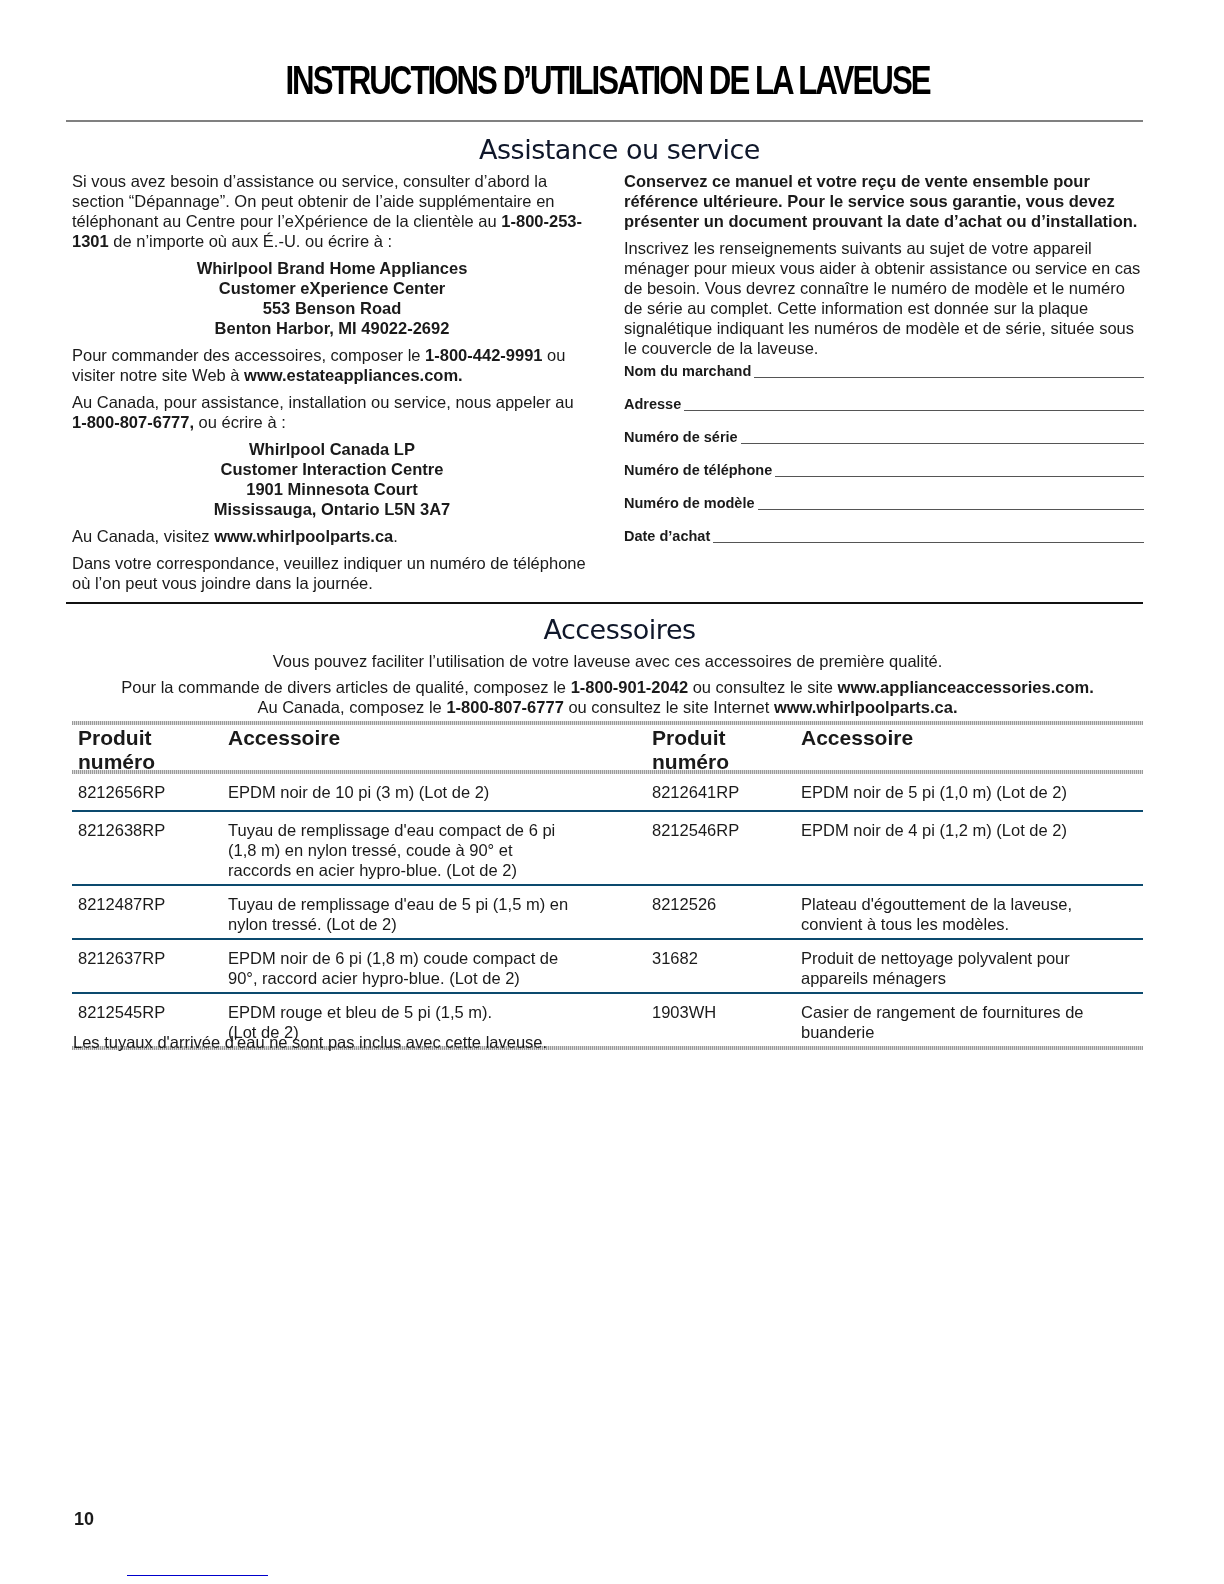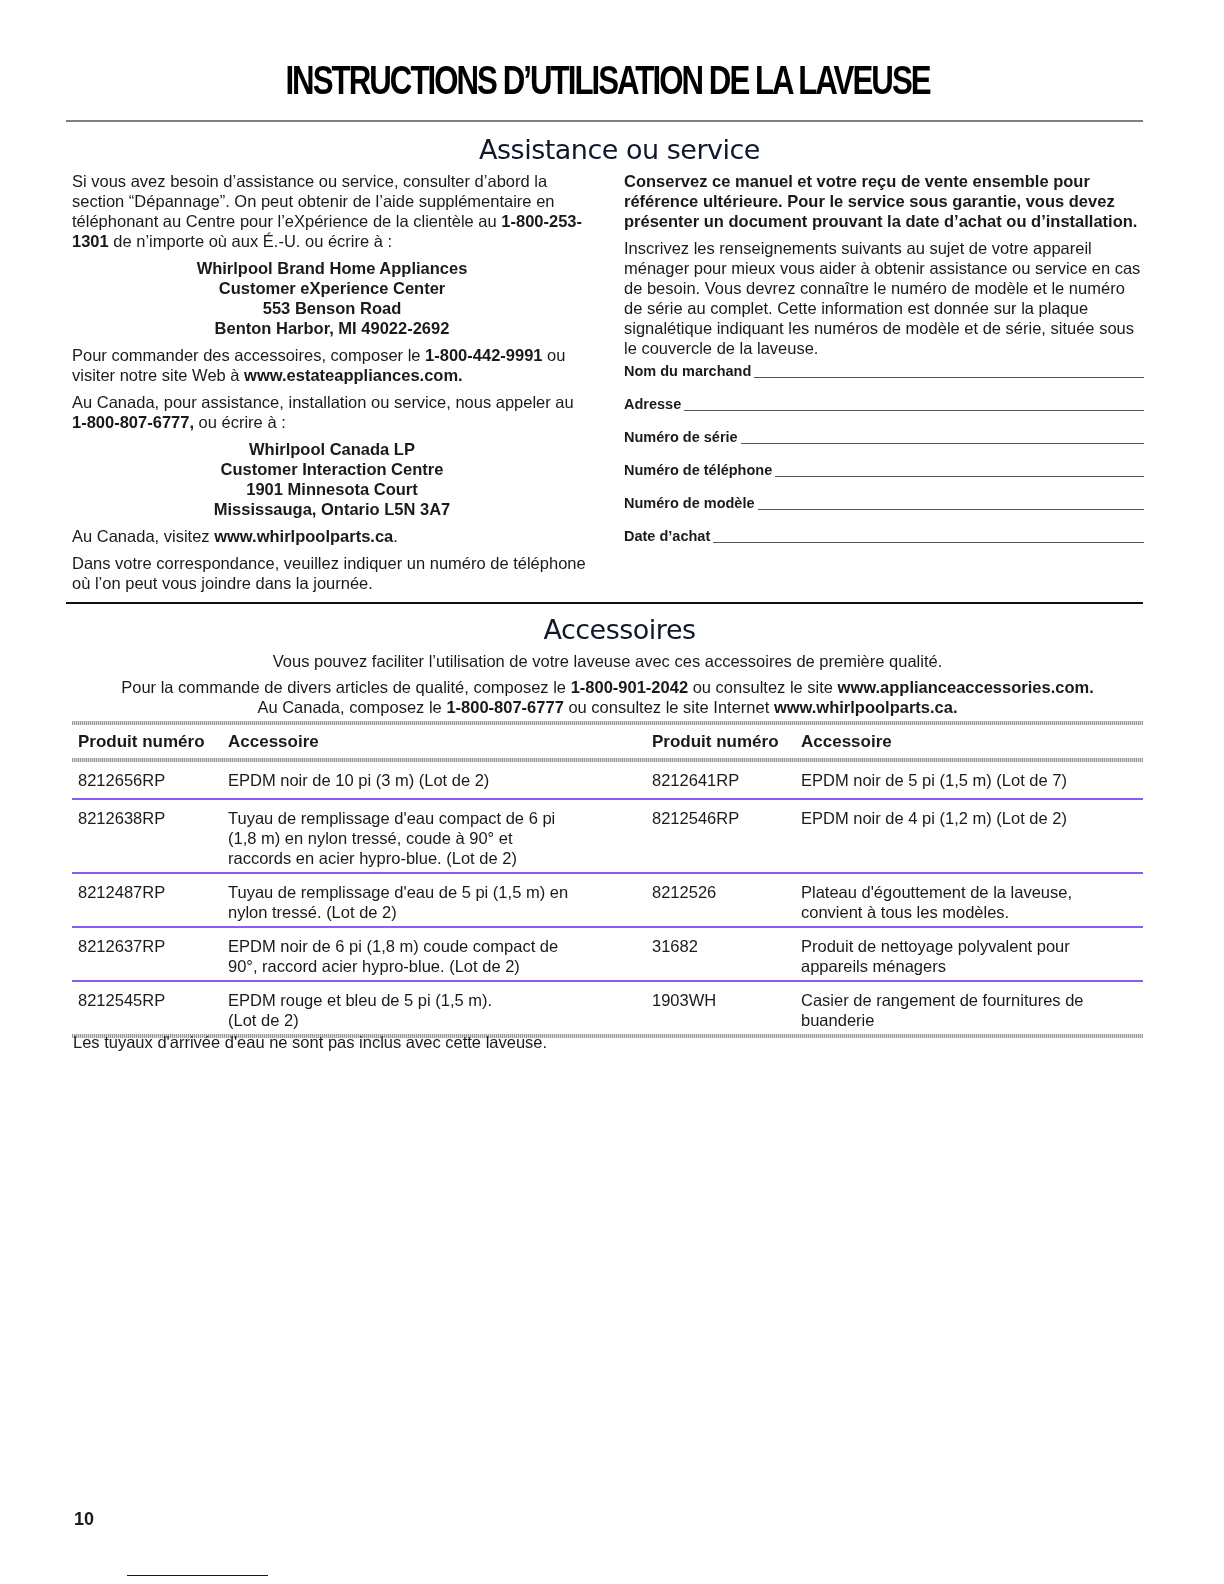--- a/index.html
+++ b/index.html
@@ -12,22 +12,22 @@
   .col { position: absolute; font-size: 16.5px; line-height: 20px; }
   .col p { margin: 0 0 7px 0; }
   .center { text-align: center; font-weight: bold; }
   b { font-weight: bold; }
   .bold-para { font-weight: bold; }
   .field { display: flex; align-items: flex-end; font-weight: bold; font-size: 14.5px; height: 33px; }
   .field .line { flex: 1; border-bottom: 1px solid #555; margin-left: 3px; margin-bottom: 3px; }
   .acc-intro { position: absolute; left: 0; width: 1071px; text-align: center; font-size: 16.5px; line-height: 20px; }
   .dotline { position: absolute; left: 0; width: 1071px; height: 4px; background: repeating-linear-gradient(90deg, #9a9a9a 0 1px, #dcdcdc 1px 2px); }
   .tbl { position: absolute; left: 0; top: 726px; width: 1071px; }
-  .thead { display: flex; height: 32px; align-items: center; font-weight: bold; font-size: 17px; }
-  .row { display: flex; font-size: 16.5px; line-height: 20px; border-bottom: 2px solid #8b5cf6; padding: 8px 0 6px 0; box-sizing: border-box; }
+  .thead { display: flex; height: 44px; font-weight: bold; font-size: 21px; }
+  .row { display: flex; font-size: 16.5px; line-height: 20px; border-bottom: 2px solid #0c4a6e; padding: 8px 0 6px 0; box-sizing: border-box; }
   .row.last { border-bottom: none; }
   .c1 { width: 156px; padding-left: 6px; box-sizing: border-box; }
   .c2 { width: 418px; }
   .c3 { width: 155px; padding-left: 6px; box-sizing: border-box; }
   .c4 { width: 342px; }
   .note { position: absolute; left: 1px; top: 1033px; font-size: 16.5px; }
   .pagenum { position: absolute; left: 74px; top: 1509px; font-weight: bold; font-size: 18px; }
   .blueline { position: absolute; left: 127px; top: 1575px; width: 141px; height: 1px; background: #0000cc; }
 </style>
 </head>
@@ -103,21 +103,21 @@
       <div class="c1">Produit numéro</div>
       <div class="c2">Accessoire</div>
       <div class="c3">Produit numéro</div>
       <div class="c4">Accessoire</div>
     </div>
     <div style="height:4px; background: repeating-linear-gradient(90deg, #9a9a9a 0 1px, #dcdcdc 1px 2px);"></div>
     <div class="row" style="height:38px">
       <div class="c1">8212656RP</div>
       <div class="c2">EPDM noir de 10 pi (3 m) (Lot de 2)</div>
       <div class="c3">8212641RP</div>
-      <div class="c4">EPDM noir de 5 pi (1,5 m) (Lot de 7)</div>
+      <div class="c4">EPDM noir de 5 pi (1,0 m) (Lot de 2)</div>
     </div>
     <div class="row" style="height:74px">
       <div class="c1">8212638RP</div>
       <div class="c2" style="padding-right:80px; box-sizing:border-box">Tuyau de remplissage d'eau compact de 6 pi (1,8 m) en nylon tressé, coude à 90° et raccords en acier hypro-blue. (Lot de 2)</div>
       <div class="c3">8212546RP</div>
       <div class="c4">EPDM noir de 4 pi (1,2 m) (Lot de 2)</div>
     </div>
     <div class="row" style="height:54px">
       <div class="c1">8212487RP</div>
       <div class="c2" style="padding-right:60px; box-sizing:border-box">Tuyau de remplissage d'eau de 5 pi (1,5 m) en nylon tressé. (Lot de 2)</div>

